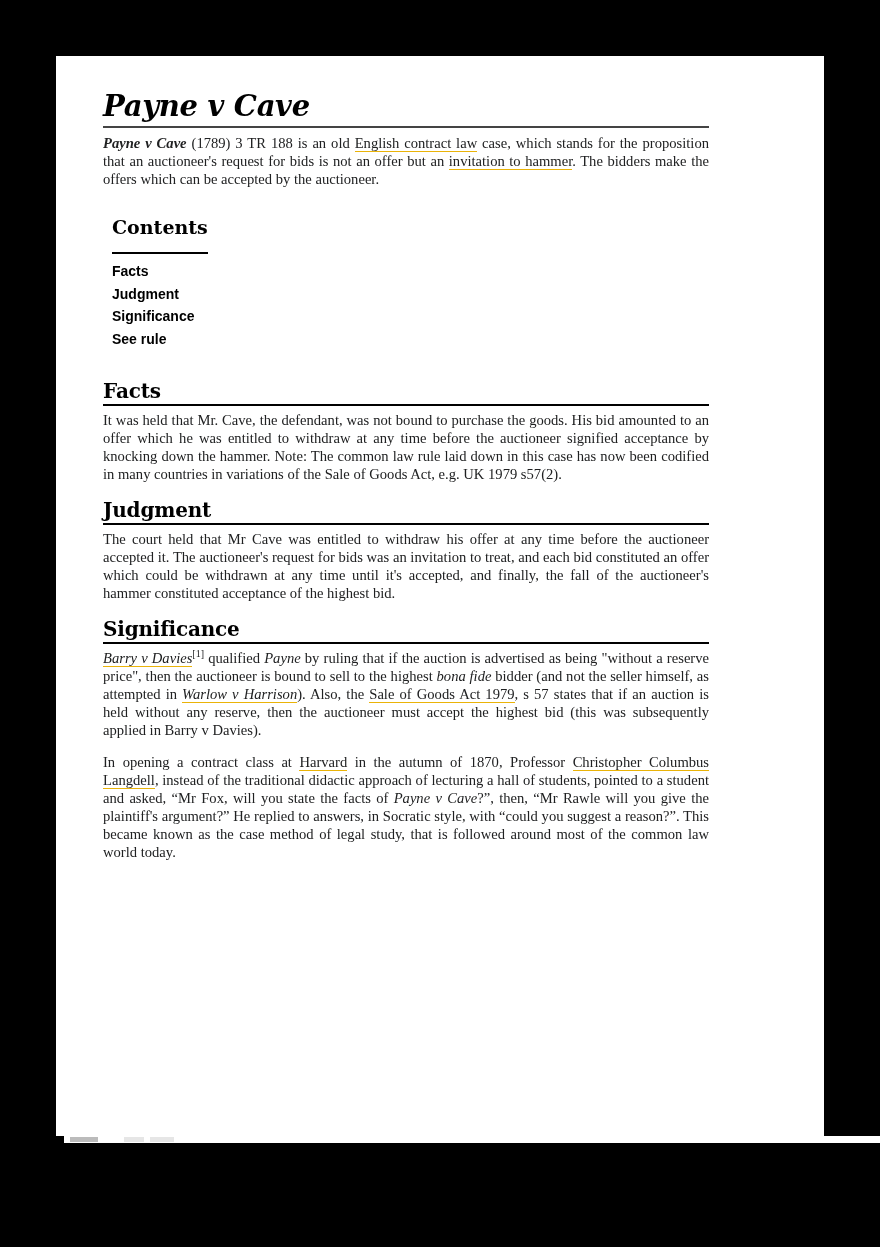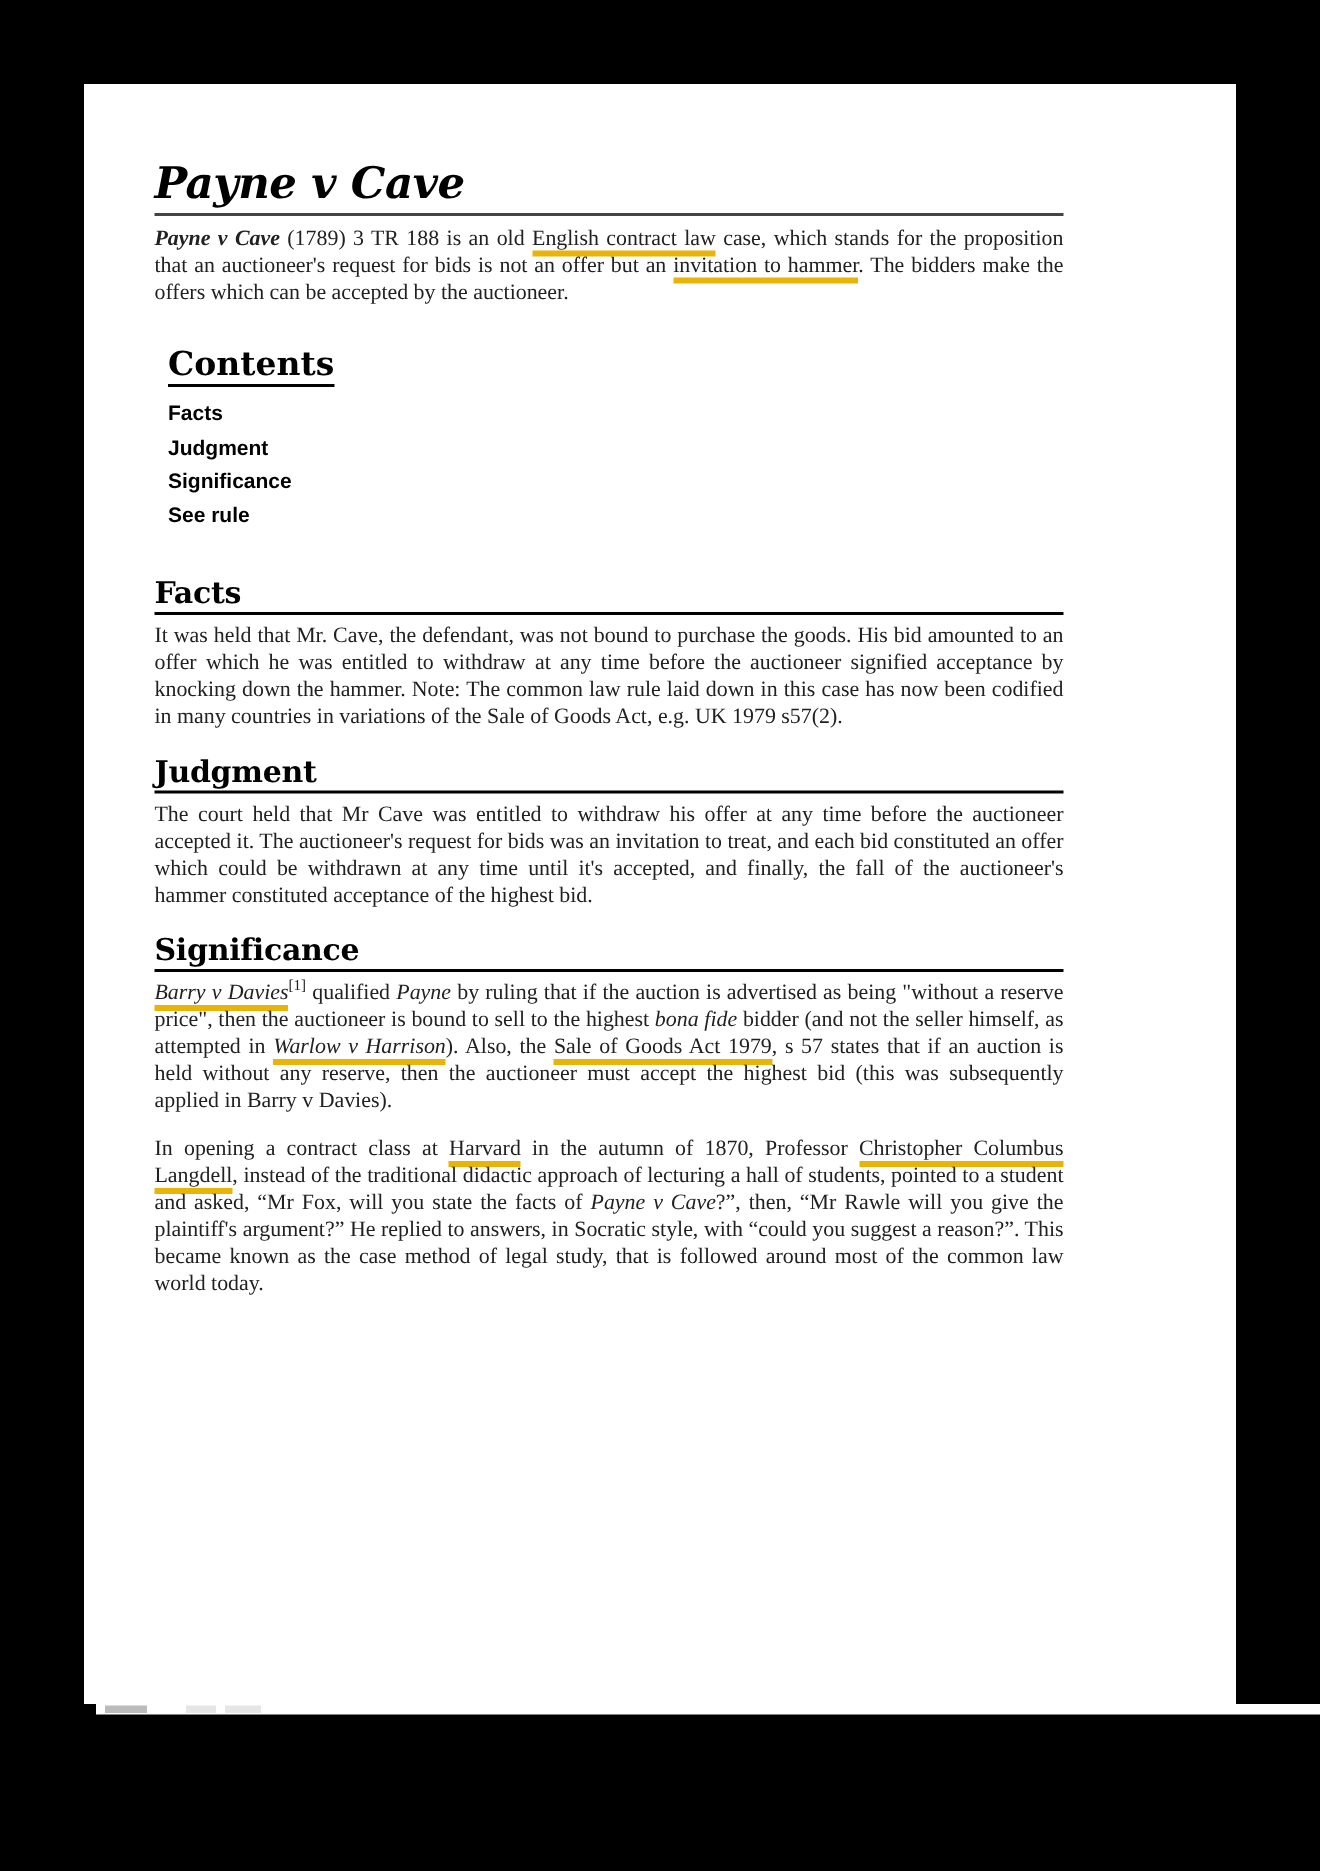--- a/index.html
+++ b/index.html
@@ -9,38 +9,38 @@
     }
     .page {
       position: absolute; left: 56px; top: 56px; width: 768px; height: 1080px;
       background: #fff;
     }
     .page-strip {
       position: absolute; left: 64px; top: 1136px; width: 816px; height: 7px; background: #fff;
     }
     .strip-mark { position: absolute; top: 1px; height: 5px; background: #ccc; }
     .content {
-      position: absolute; left: 47px; top: 48px; width: 606px; color: #202122;
+      position: absolute; left: 47px; top: 32px; width: 606px; color: #202122;
     }
     h1 {
       font-family: "DejaVu Serif", serif; font-style: italic; font-weight: bold;
       font-size: 29px; line-height: 36px; margin: 0; padding-bottom: 2px;
       border-bottom: 2px solid #444; color: #000; letter-spacing: -0.3px;
     }
     p {
       font-family: "Liberation Serif", serif; font-size: 14.6px; line-height: 18px;
       margin: 0; text-align: justify; color: #202122;
     }
     .lead { margin-top: 6px; }
-    .link { border-bottom: 4px solid #eab308; }
+    .link { border-bottom: 1px solid #eab308; }
     sup { font-size: 10px; line-height: 0; }
     .toc { margin-top: 26px; margin-left: 9px; }
     .toc-title {
-      font-family: "DejaVu Serif", serif; font-weight: bold; font-size: 22px; line-height: 26px;
-      display: inline-block; border-bottom: 2px solid #000; padding-bottom: 0; color: #000;
+      font-family: "DejaVu Serif", serif; font-weight: bold; font-size: 19px; line-height: 26px;
+      display: inline-block; border-bottom: 2px solid #000; padding-bottom: 12px; color: #000;
     }
     .toc ul { list-style: none; margin: 6px 0 0 0; padding: 0; }
     .toc li {
       font-family: "Liberation Sans", sans-serif; font-weight: bold; font-size: 14px;
       line-height: 22.5px; color: #000;
     }
     h2 {
       font-family: "DejaVu Serif", serif; font-weight: bold; font-size: 20px; line-height: 26px;
       margin: 0; border-bottom: 2px solid #000; color: #000; padding-bottom: 0;
       letter-spacing: -0.2px;

